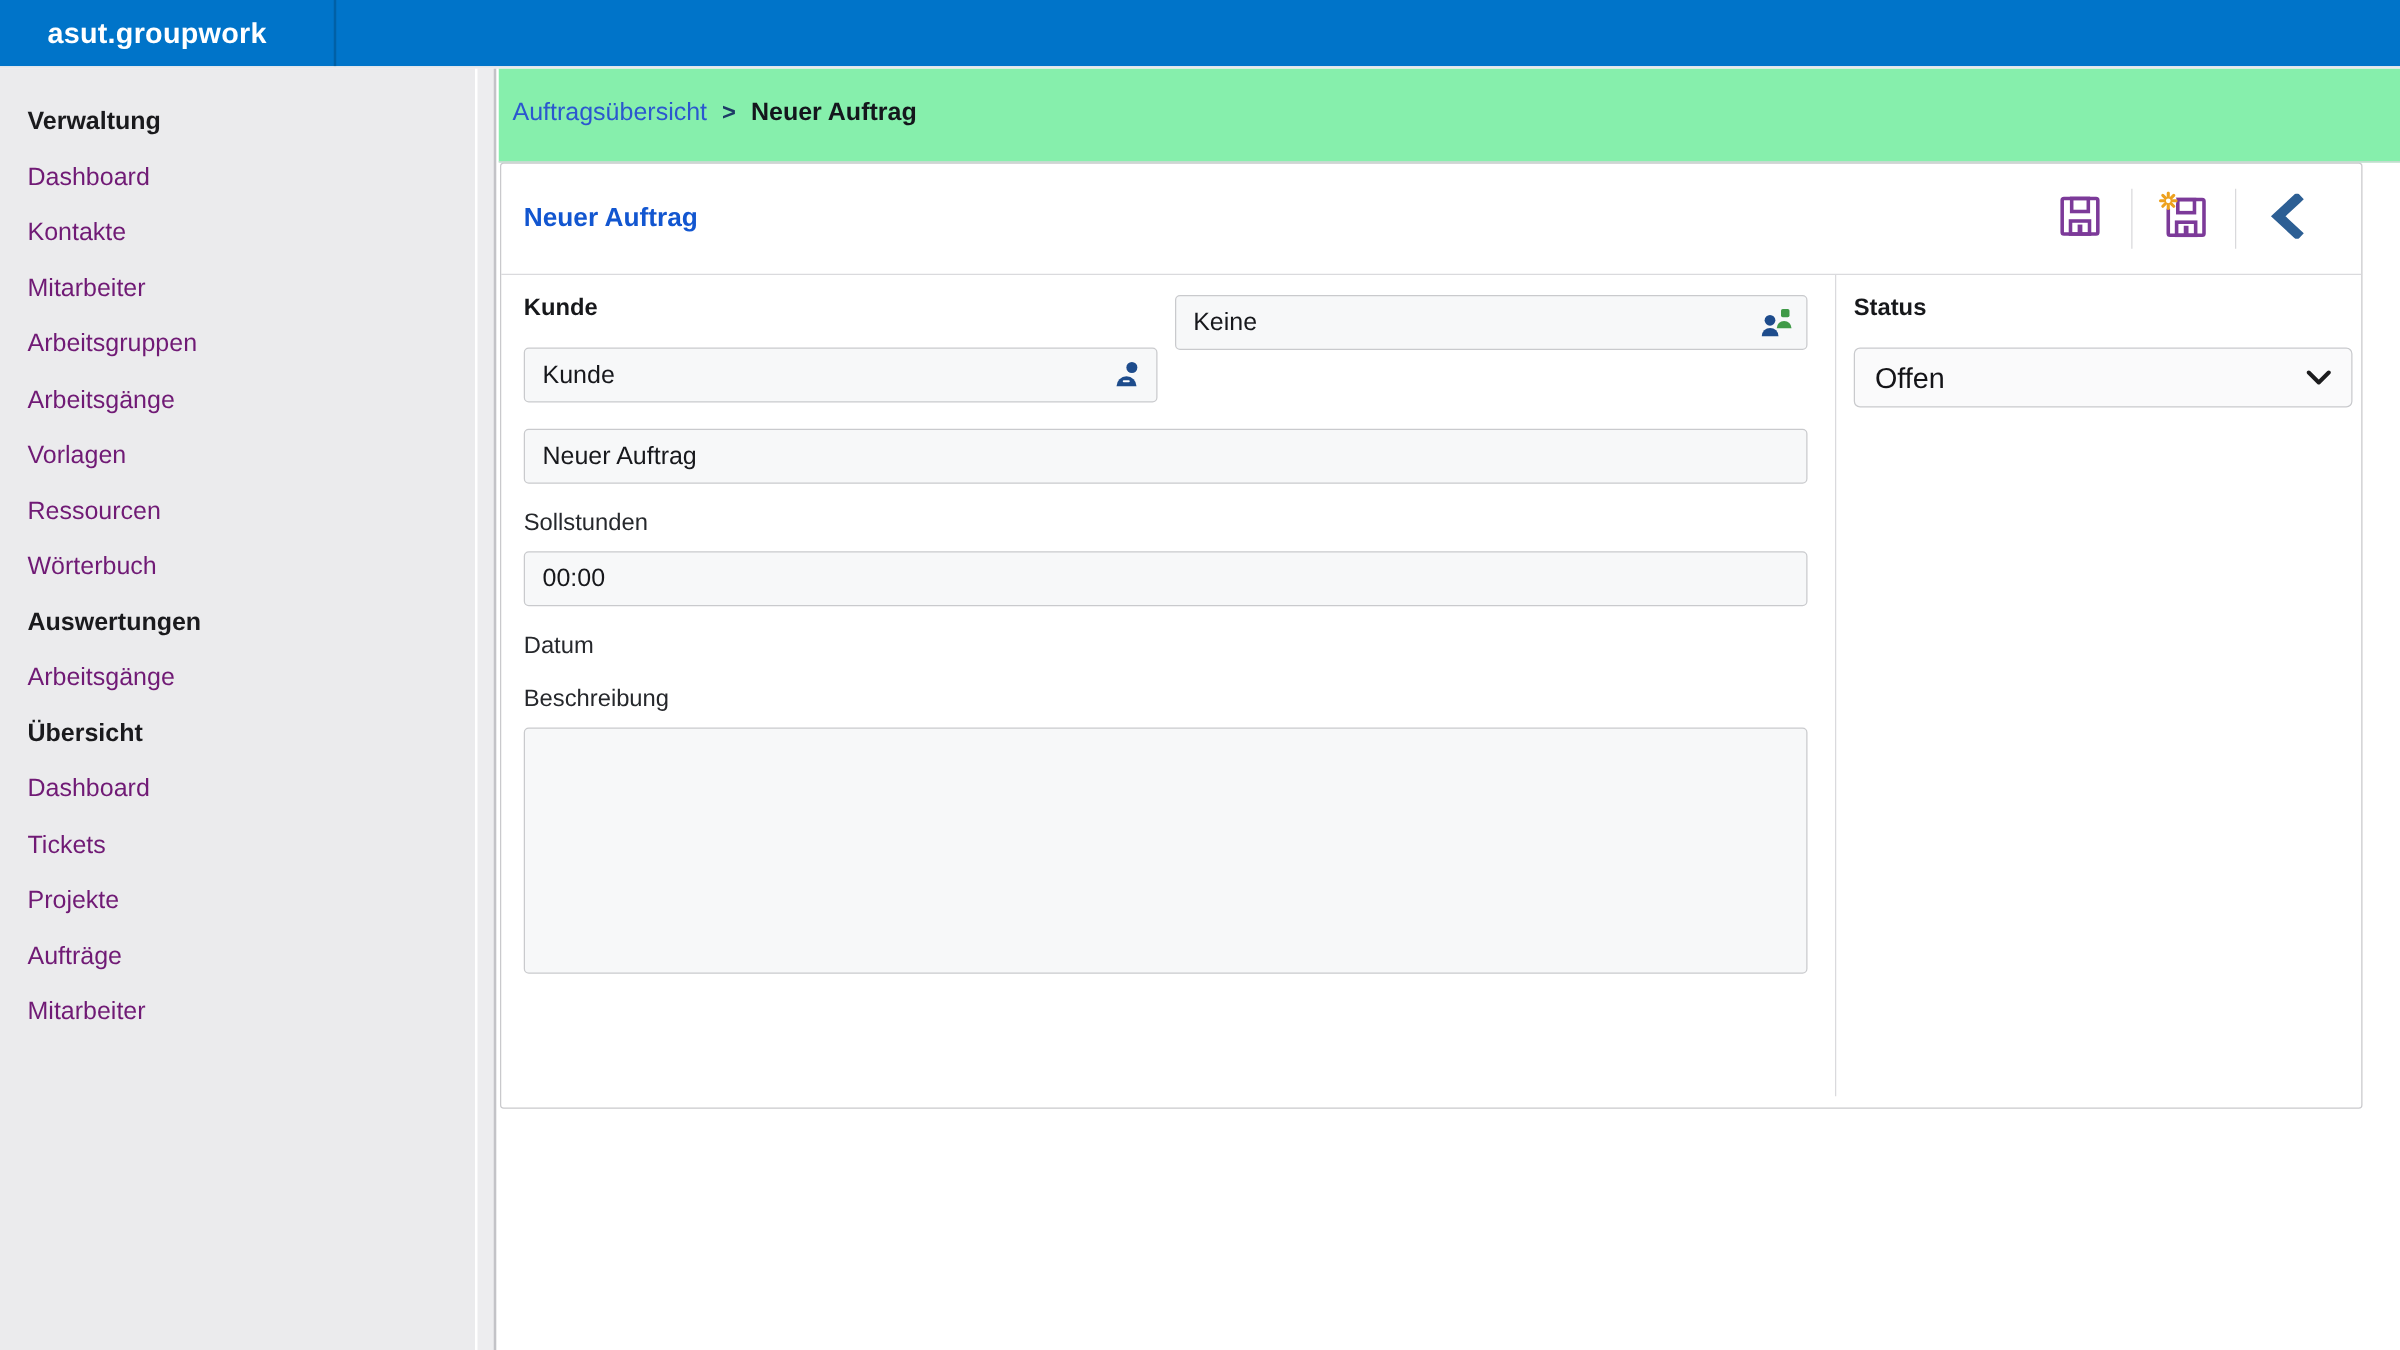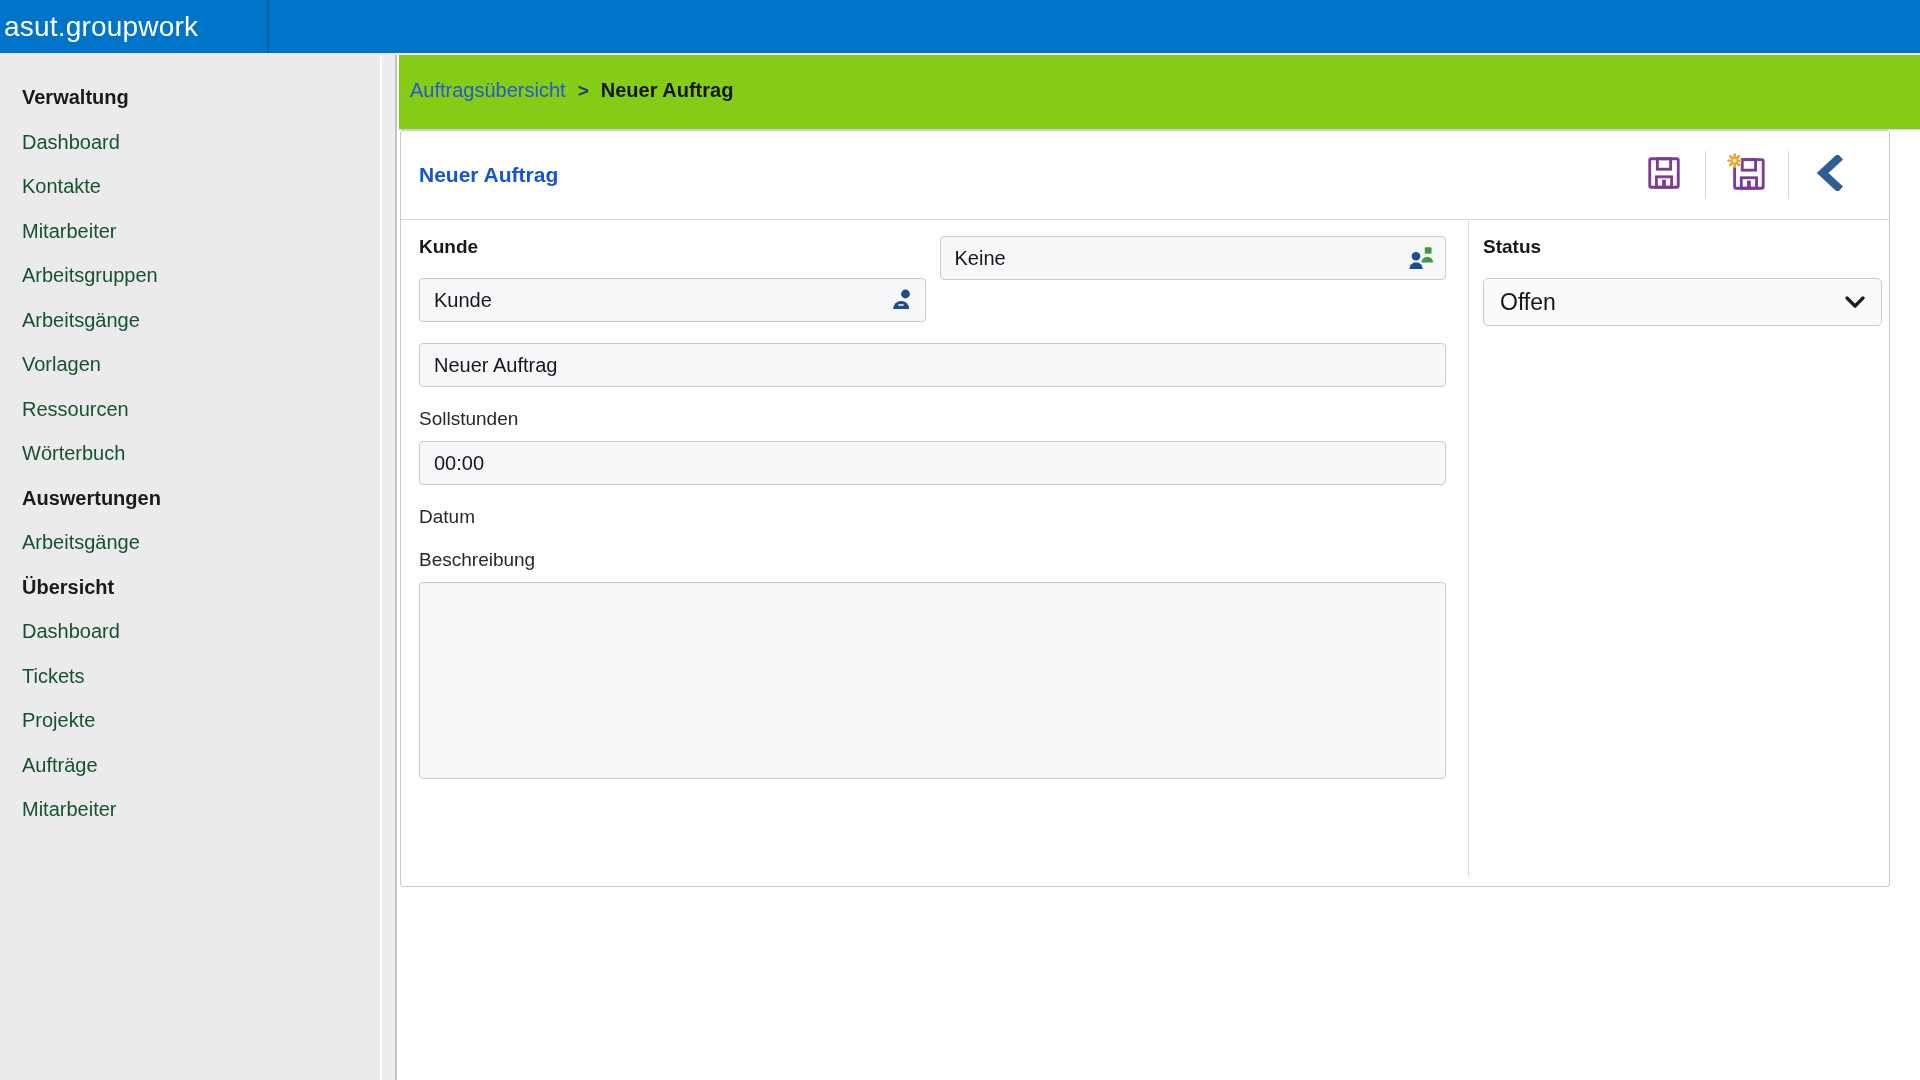--- a/index.html
+++ b/index.html
@@ -4,35 +4,35 @@
 <style>
   html,body{margin:0;padding:0;}
   body{
     width:1920px;height:1080px;overflow:hidden;position:relative;
     background:#ffffff;
     font-family:"Liberation Sans", sans-serif;
     -webkit-font-smoothing:antialiased;
   }
   
   .header{position:absolute;top:0;left:0;width:1920px;height:53px;background:#0074c9;}
-  .logo{position:absolute;left:4px;top:0;height:53px;line-height:53px;color:#ffffff;font-weight:normal;font-size:28px;letter-spacing:.2px;}
+  .logo{position:absolute;left:38px;top:0;height:53px;line-height:53px;color:#ffffff;font-weight:bold;font-size:23px;letter-spacing:.2px;}
   .header-divider{position:absolute;left:267px;top:0;width:2px;height:53px;background:#0060a6;}
   .header-underline{position:absolute;top:53px;left:0;width:1920px;height:2px;background:#e9e9eb;}
 
   
   .sidebar{position:absolute;top:55px;left:0;width:380px;height:1025px;background:#ebebed;}
   .sidebar-nav{padding-top:20px;}
-  .nav-item{height:44.5px;line-height:44.5px;padding-left:22px;font-size:20px;color:#14532d;cursor:pointer;white-space:nowrap;}
+  .nav-item{height:44.5px;line-height:44.5px;padding-left:22px;font-size:20px;color:#701a75;cursor:pointer;white-space:nowrap;}
   .nav-item.bold{font-weight:bold;color:#1a1a1d;}
   .scroll-strip{position:absolute;top:55px;left:380px;width:17px;height:1025px;background:#ededef;
     border-left:2px solid #ffffff;border-right:2px solid #c3c3c7;box-sizing:border-box;}
 
   
   .main{position:absolute;top:55px;left:399px;width:1521px;height:1025px;background:#ffffff;}
-  .topband{position:absolute;top:0;left:0;width:1521px;height:75px;background:#84cc16;border-bottom:1px solid #d6d6d9;box-sizing:border-box;}
+  .topband{position:absolute;top:0;left:0;width:1521px;height:75px;background:#86efac;border-bottom:1px solid #d6d6d9;box-sizing:border-box;}
   .breadcrumb{position:absolute;top:24px;left:11px;font-size:20px;display:flex;align-items:center;}
   .crumb-link{color:#2b57cf;cursor:pointer;}
   .crumb-sep{color:#1d3a66;margin:0 12px;font-weight:bold;font-size:19px;}
   .crumb-current{color:#14161c;font-weight:bold;}
 
   
   .card{position:absolute;top:75px;left:1px;width:1490px;height:757px;background:#ffffff;
     border:1px solid #c9c9cc;border-radius:3px;box-sizing:border-box;}
   .card-header{height:88px;border-bottom:1px solid #dadadd;display:flex;align-items:center;}
   .card-title{margin-left:18px;font-size:21px;font-weight:bold;color:#1256d0;}

